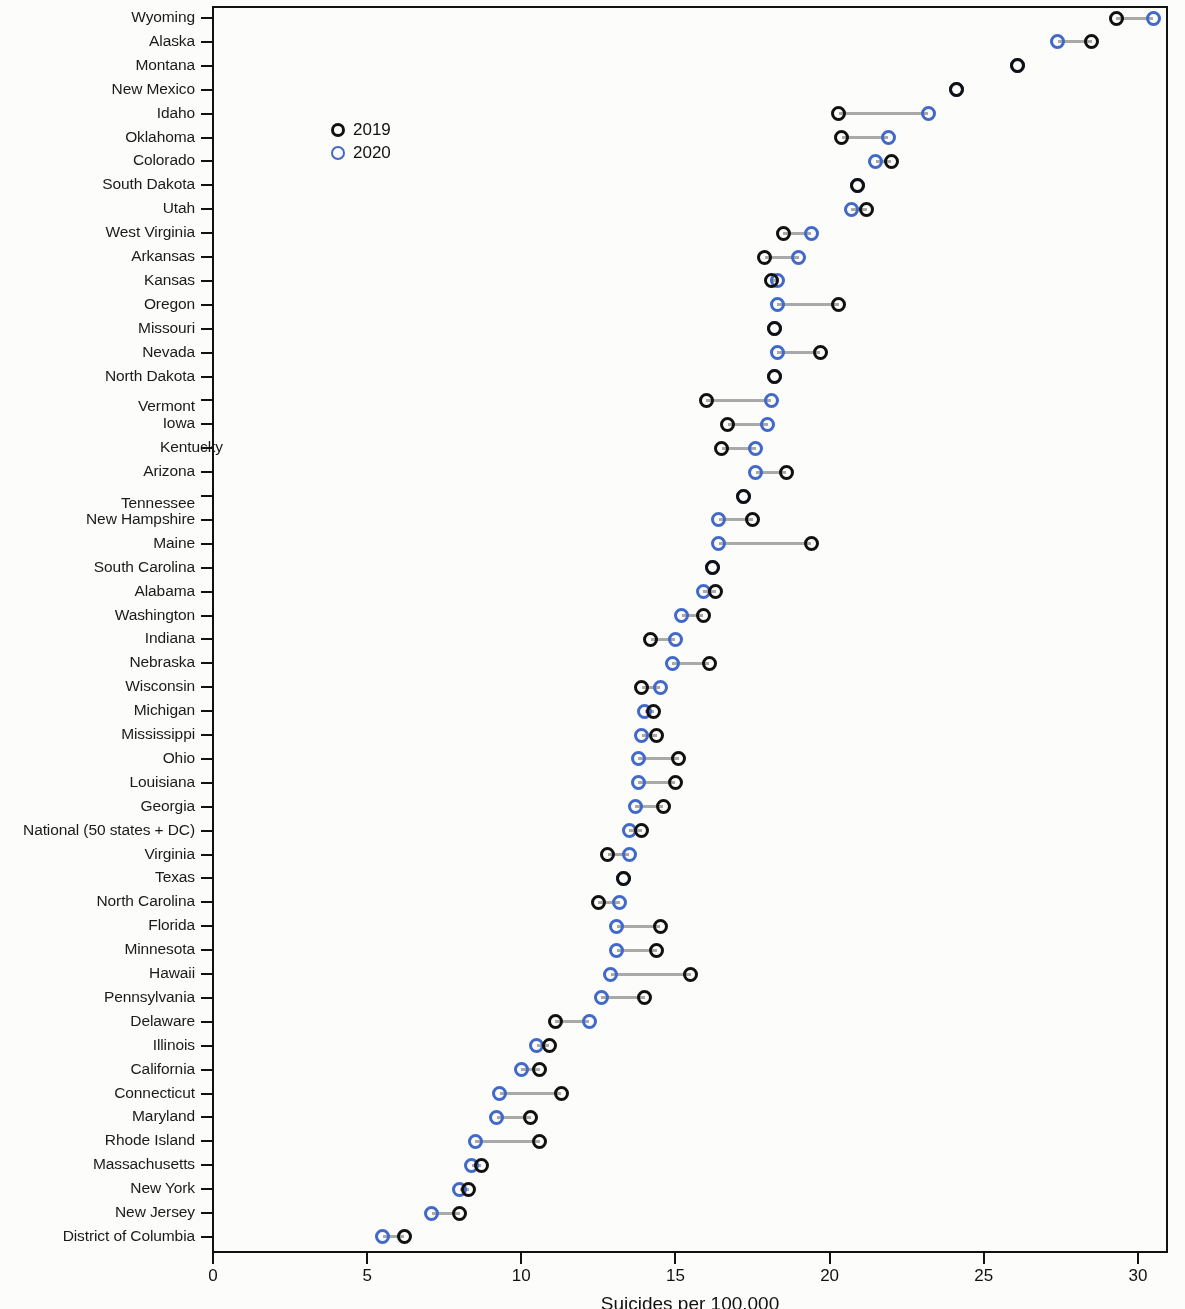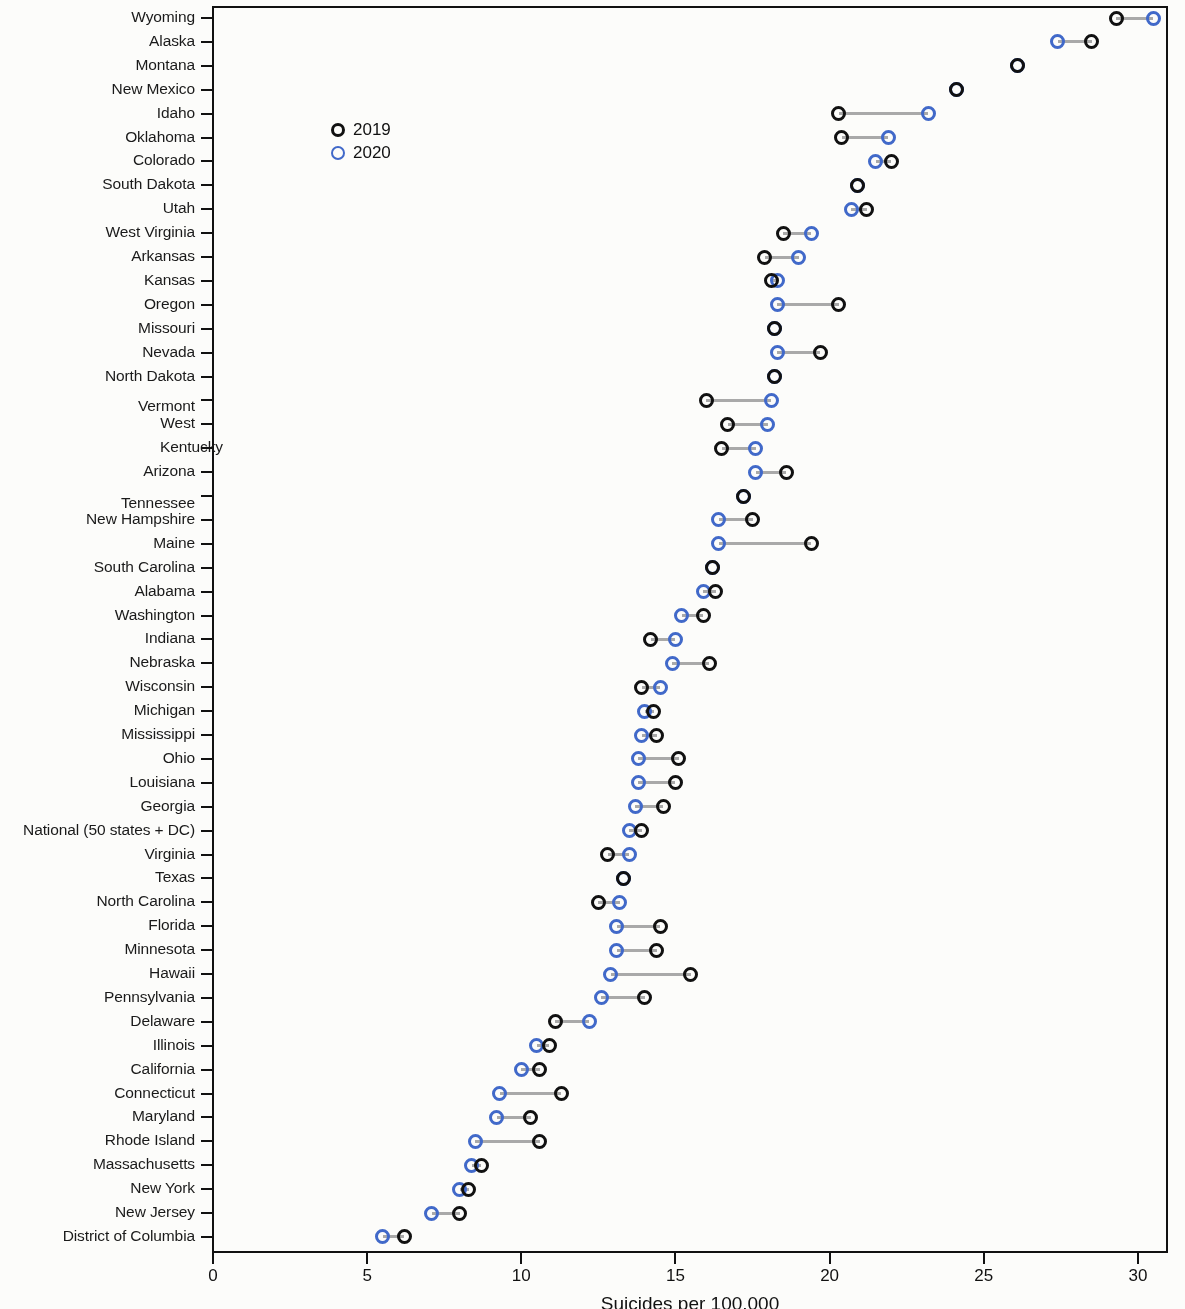--- a/index.html
+++ b/index.html
@@ -151,21 +151,21 @@
     <div class="pt pt-2019" style="left: 812.851px; top: 345.1px;"></div>
     <div class="axis-label" style="right: 990px; top: 366.5px;">North Dakota</div>
     <div class="ytick" style="left: 201px; top: 375.5px; width: 11px;"></div>
     <div class="pt pt-2020" style="left: 766.606px; top: 369px;"></div>
     <div class="pt pt-2019" style="left: 766.606px; top: 369px;"></div>
     <div class="axis-label" style="right: 990px; top: 397px; margin-left: 20px;">Vermont</div>
     <div class="ytick" style="left: 201px; top: 399.4px; width: 11px;"></div>
     <div class="row-connector" style="left: 706.28px; top: 398.9px; width: 64.743px;"></div>
     <div class="pt pt-2020" style="left: 763.523px; top: 392.9px;"></div>
     <div class="pt pt-2019" style="left: 698.78px; top: 392.9px;"></div>
-    <div class="axis-label" style="right: 990px; top: 414.3px;">West</div>
+    <div class="axis-label" style="right: 990px; top: 414.3px;">Iowa</div>
     <div class="ytick" style="left: 201px; top: 423.3px; width: 11px;"></div>
     <div class="row-connector" style="left: 727.861px; top: 422.8px; width: 40.079px;"></div>
     <div class="pt pt-2020" style="left: 760.44px; top: 416.8px;"></div>
     <div class="pt pt-2019" style="left: 720.361px; top: 416.8px;"></div>
     <div class="axis-label" style="right: 962px; top: 438.2px;">Kentucky</div>
     <div class="ytick" style="left: 201px; top: 447.2px; width: 11px;"></div>
     <div class="row-connector" style="left: 721.695px; top: 446.7px; width: 33.913px;"></div>
     <div class="pt pt-2020" style="left: 748.108px; top: 440.7px;"></div>
     <div class="pt pt-2019" style="left: 714.195px; top: 440.7px;"></div>
     <div class="axis-label" style="right: 990px; top: 462.1px;">Arizona</div>

